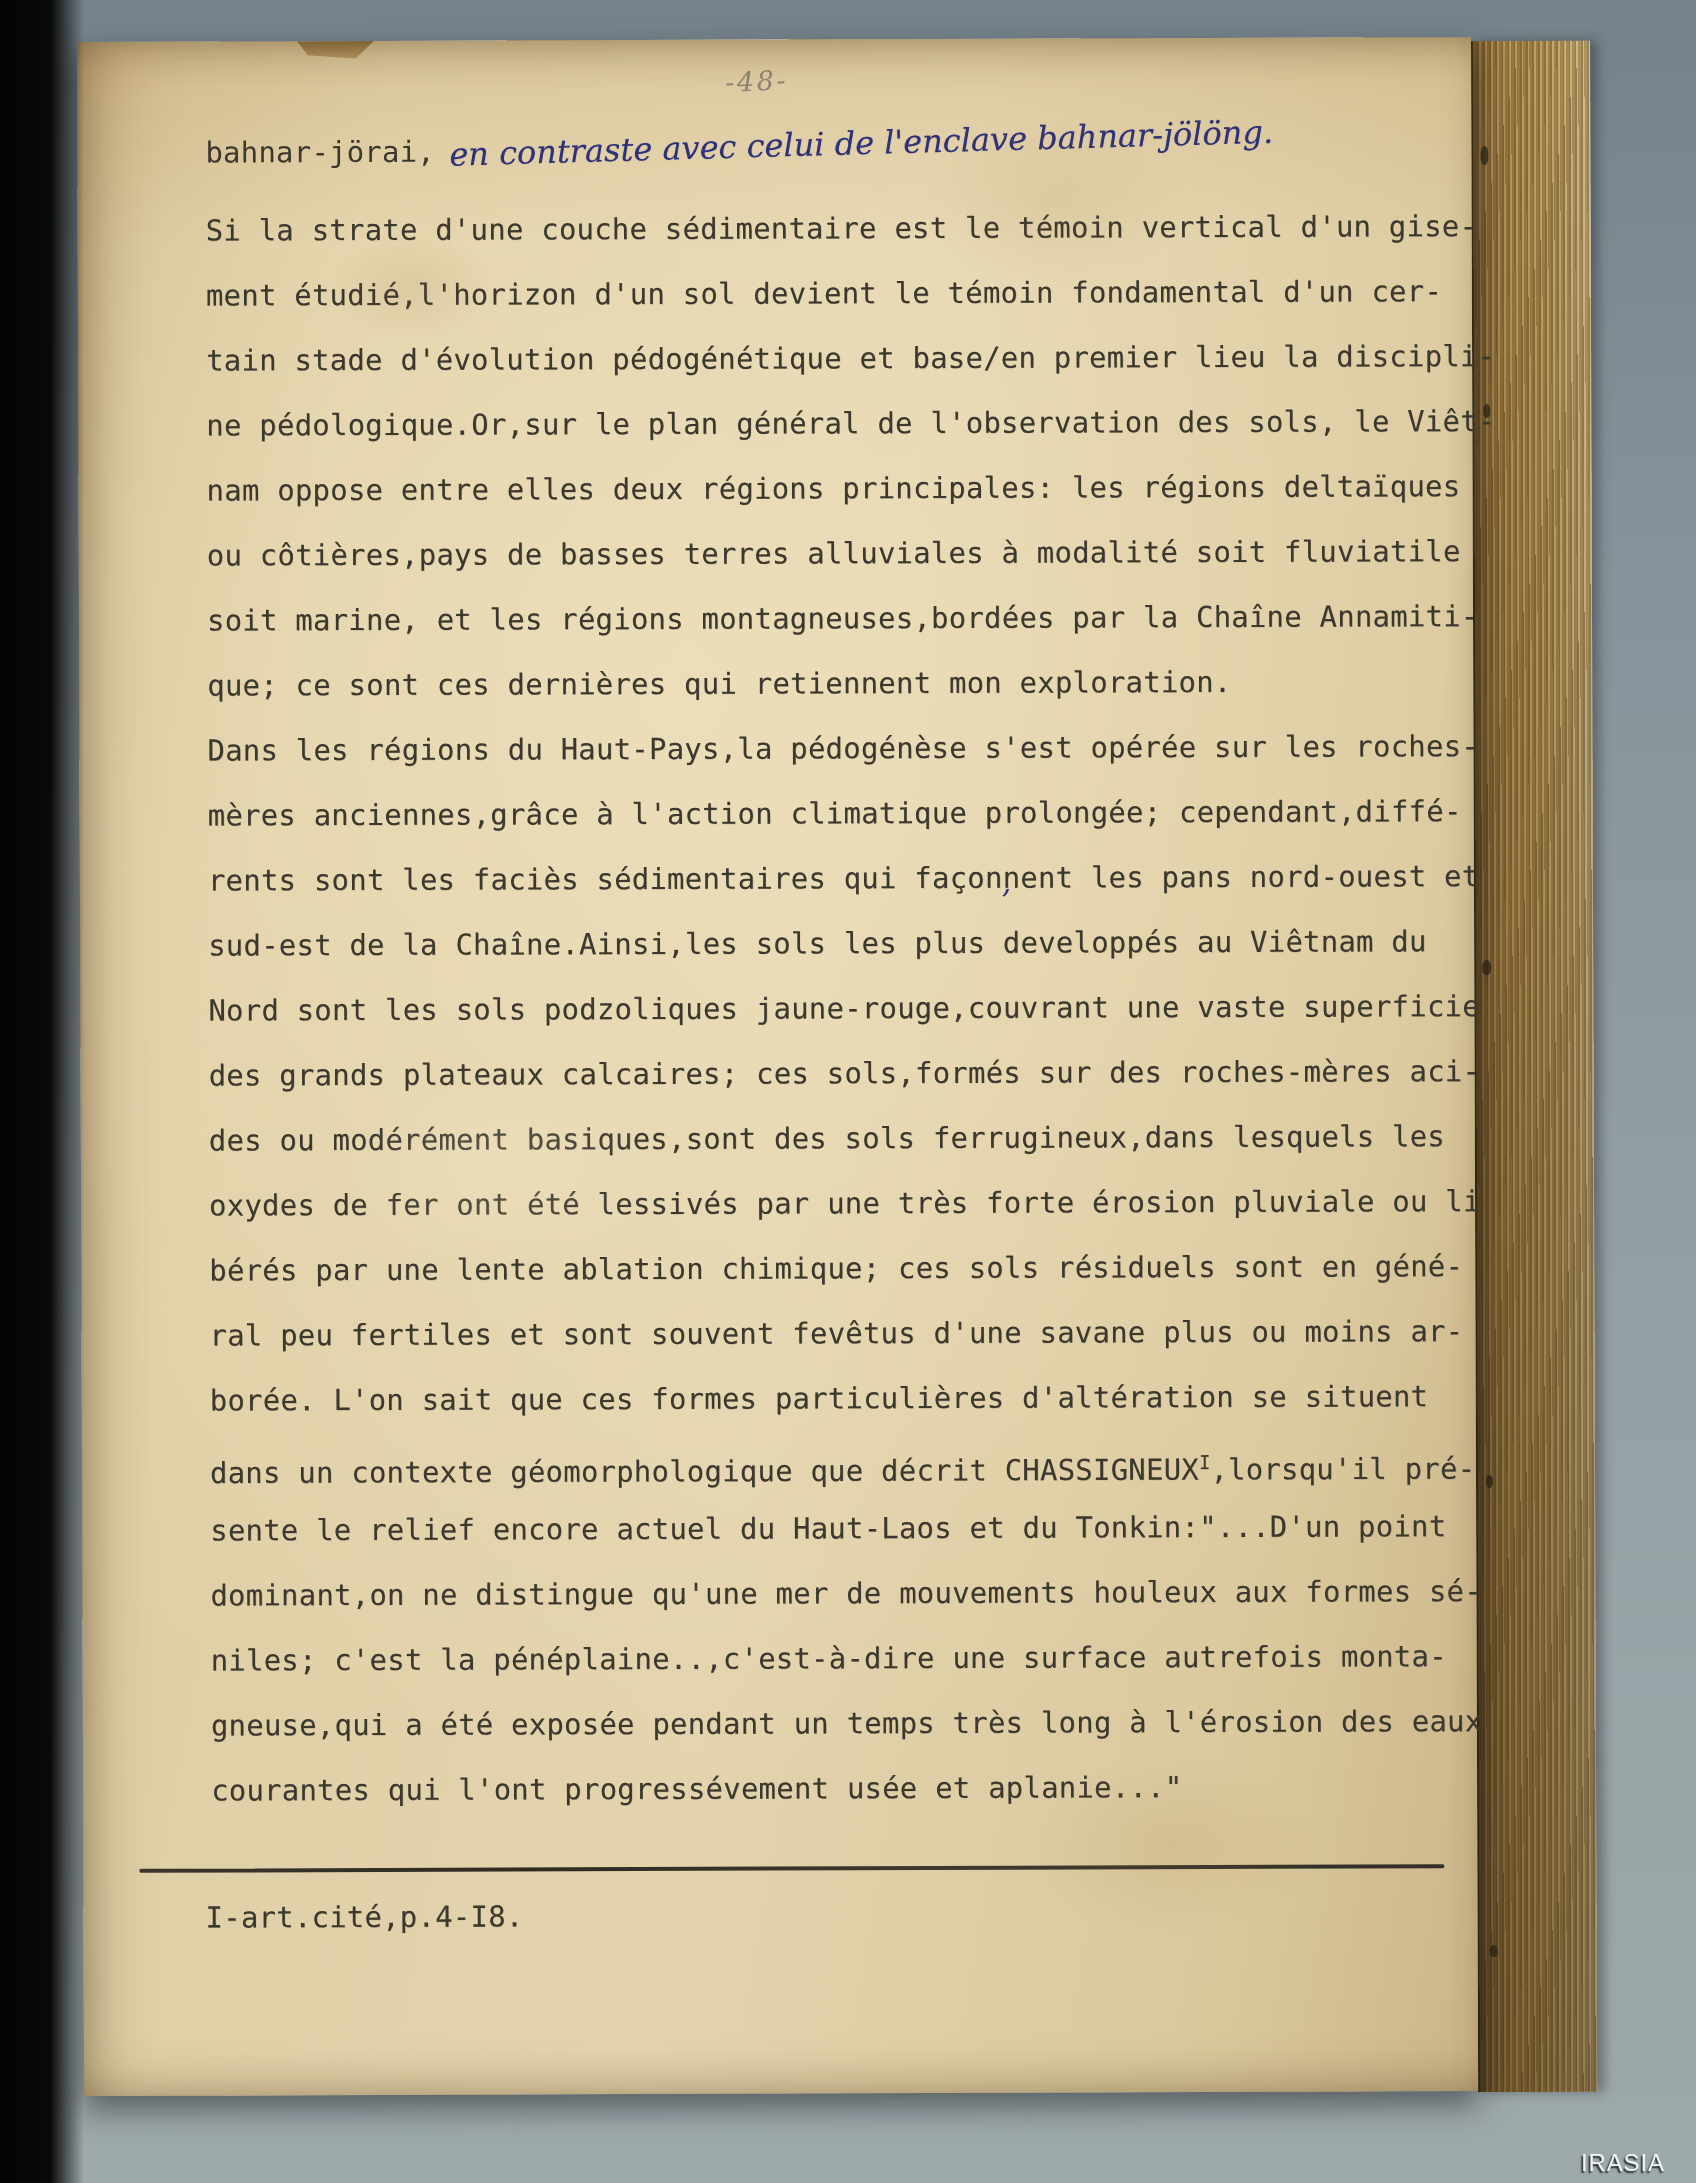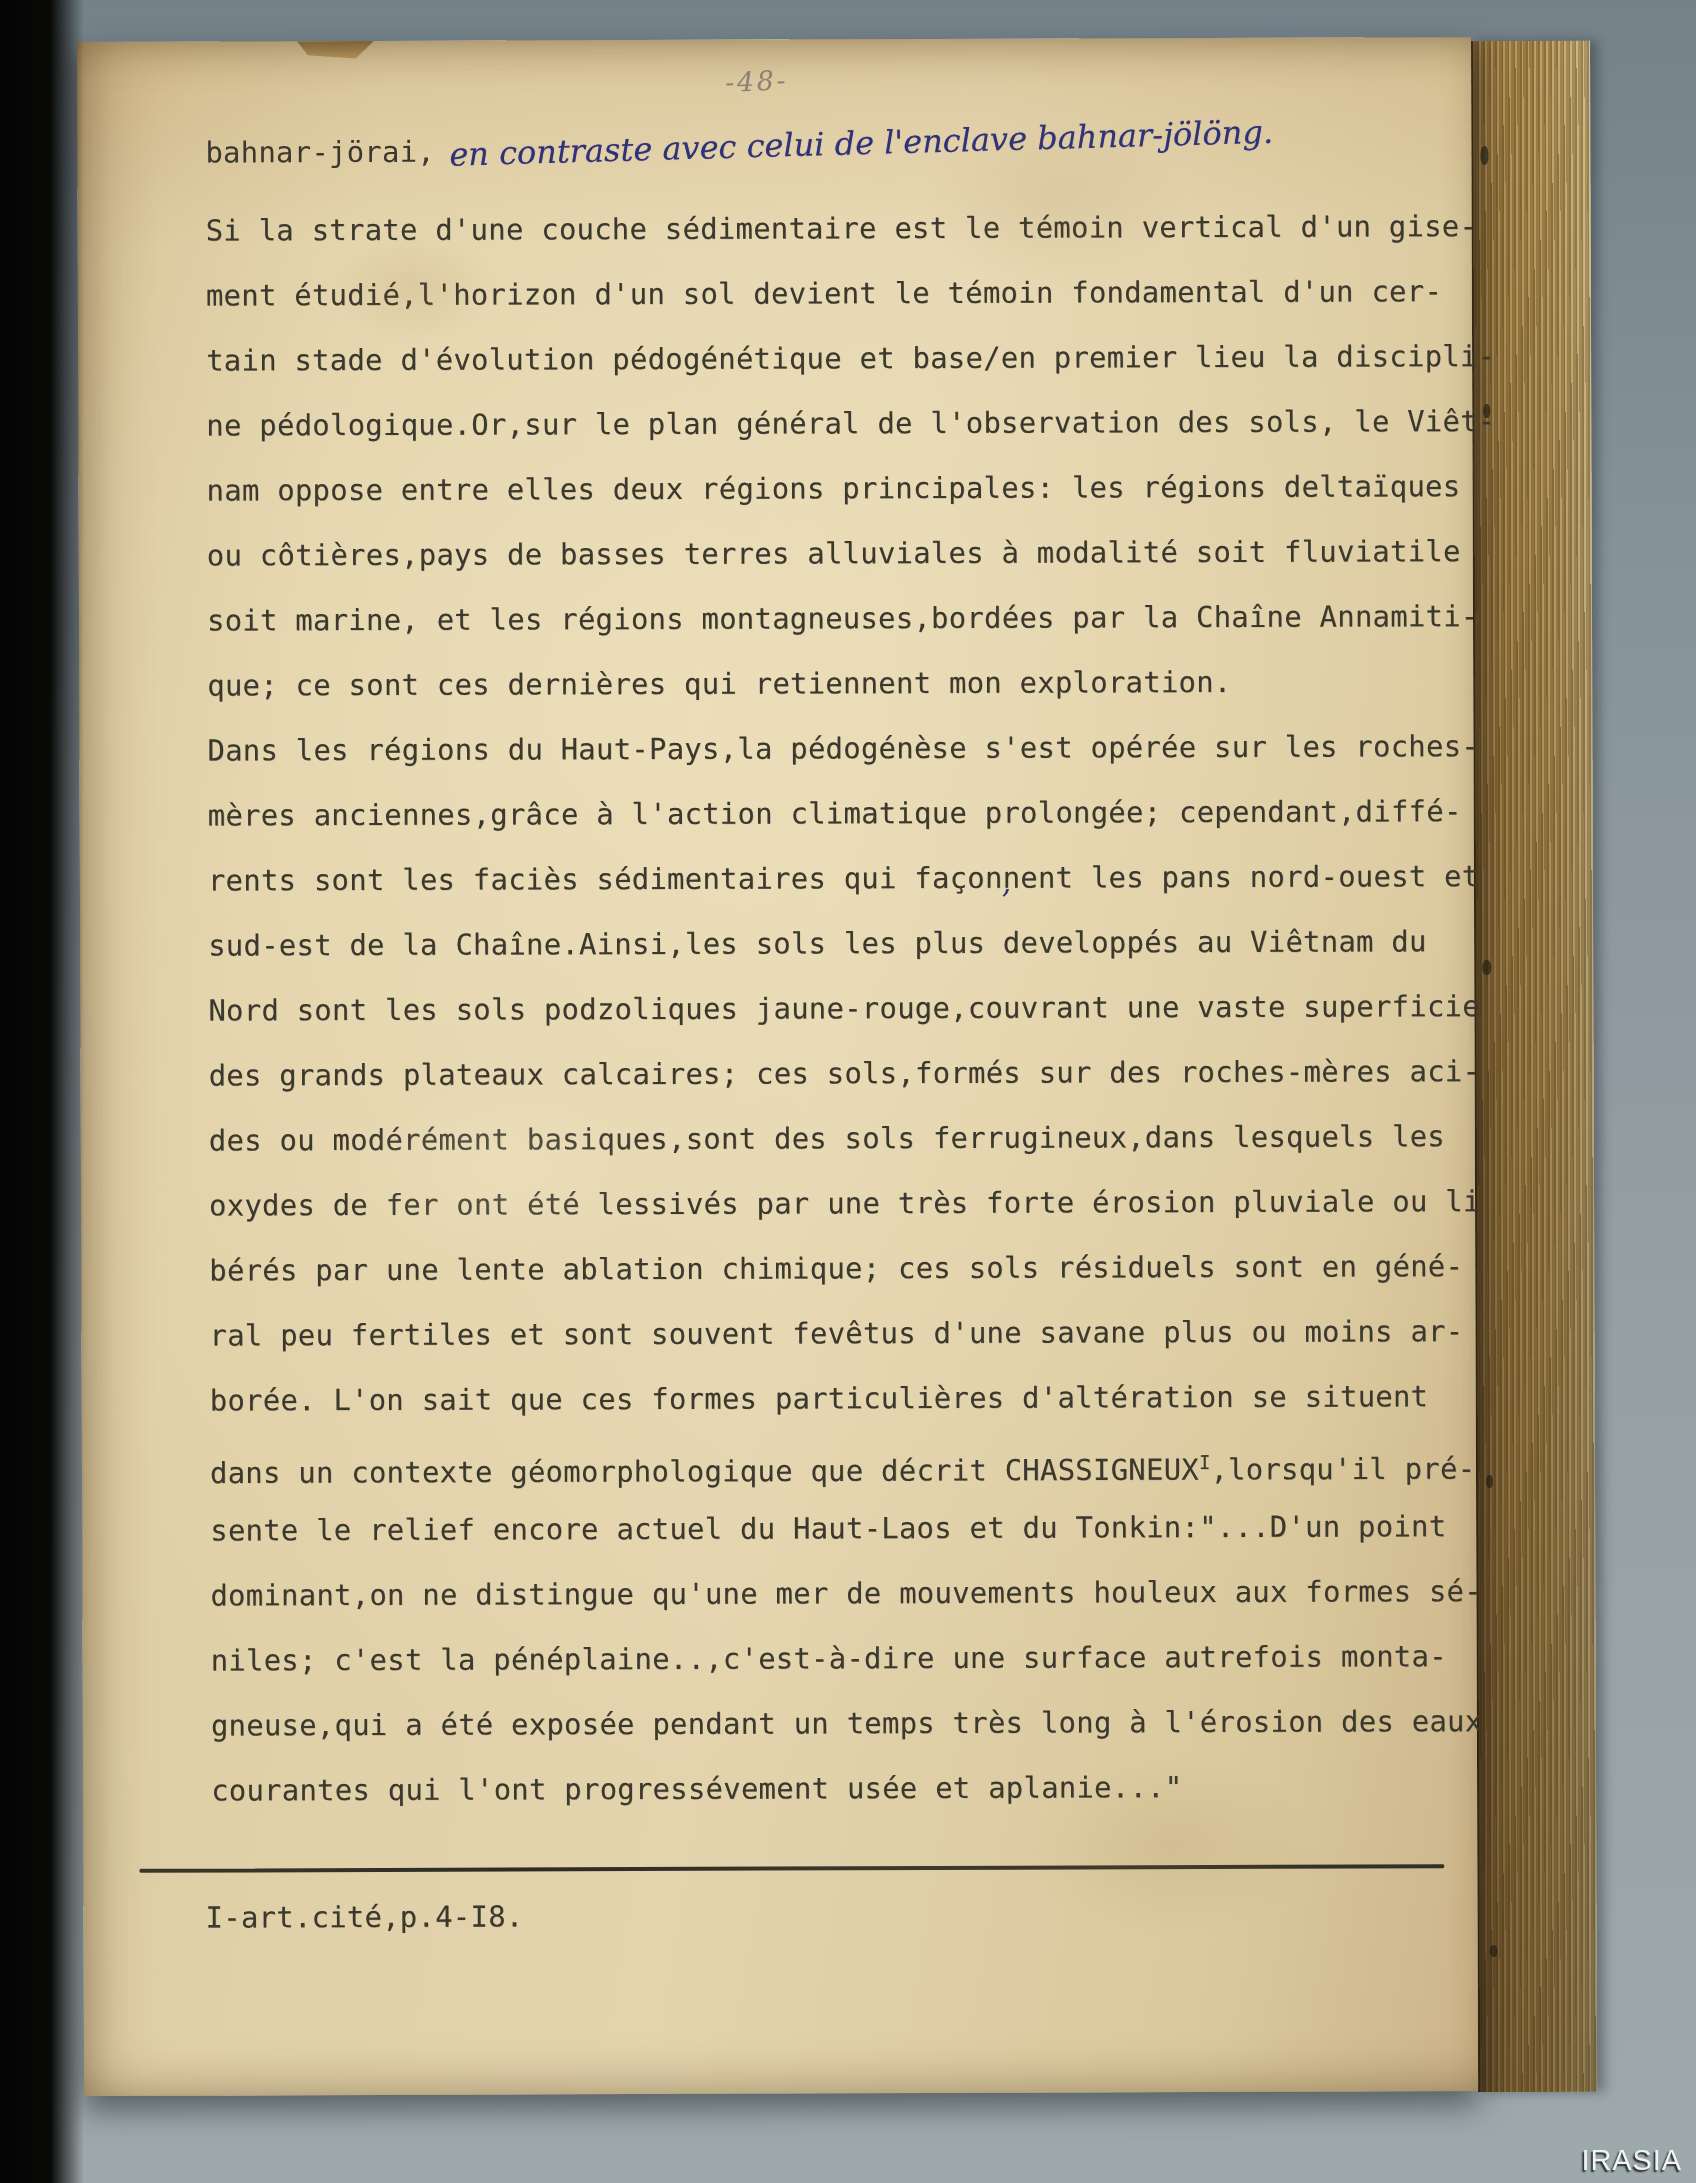--- a/index.html
+++ b/index.html
@@ -79,23 +79,23 @@
   .foot-rule{
     position:absolute;left:56px;top:1827px;width:1305px;height:3.5px;
     background:linear-gradient(90deg,#3a362c 0%,#2e2b23 30%,#3d392e 60%,#332f27 100%);
     border-radius:1.7px;
   }
   .footnote{
     position:absolute;left:122px;top:1859px;font-size:29px;color:#3b382e;
     letter-spacing:0.2px;text-shadow:0.4px 0.4px 0 rgba(60,55,40,.3);white-space:pre;
   }
   .watermark{
-    position:absolute;right:14px;bottom:7px;
+    position:absolute;right:31px;bottom:7px;
     font-family:"Liberation Sans","DejaVu Sans",sans-serif;
-    font-size:29px;color:#f0f3f4;letter-spacing:0.9px;
+    font-size:24px;color:#f0f3f4;letter-spacing:0.9px;
     text-shadow:-1.7px 1.7px 1.7px rgba(22,25,27,.9);
     z-index:5;
   }
 </style>
 </head>
 <body>
 
 <div class="scene">
   <div class="black-band"></div>
 

